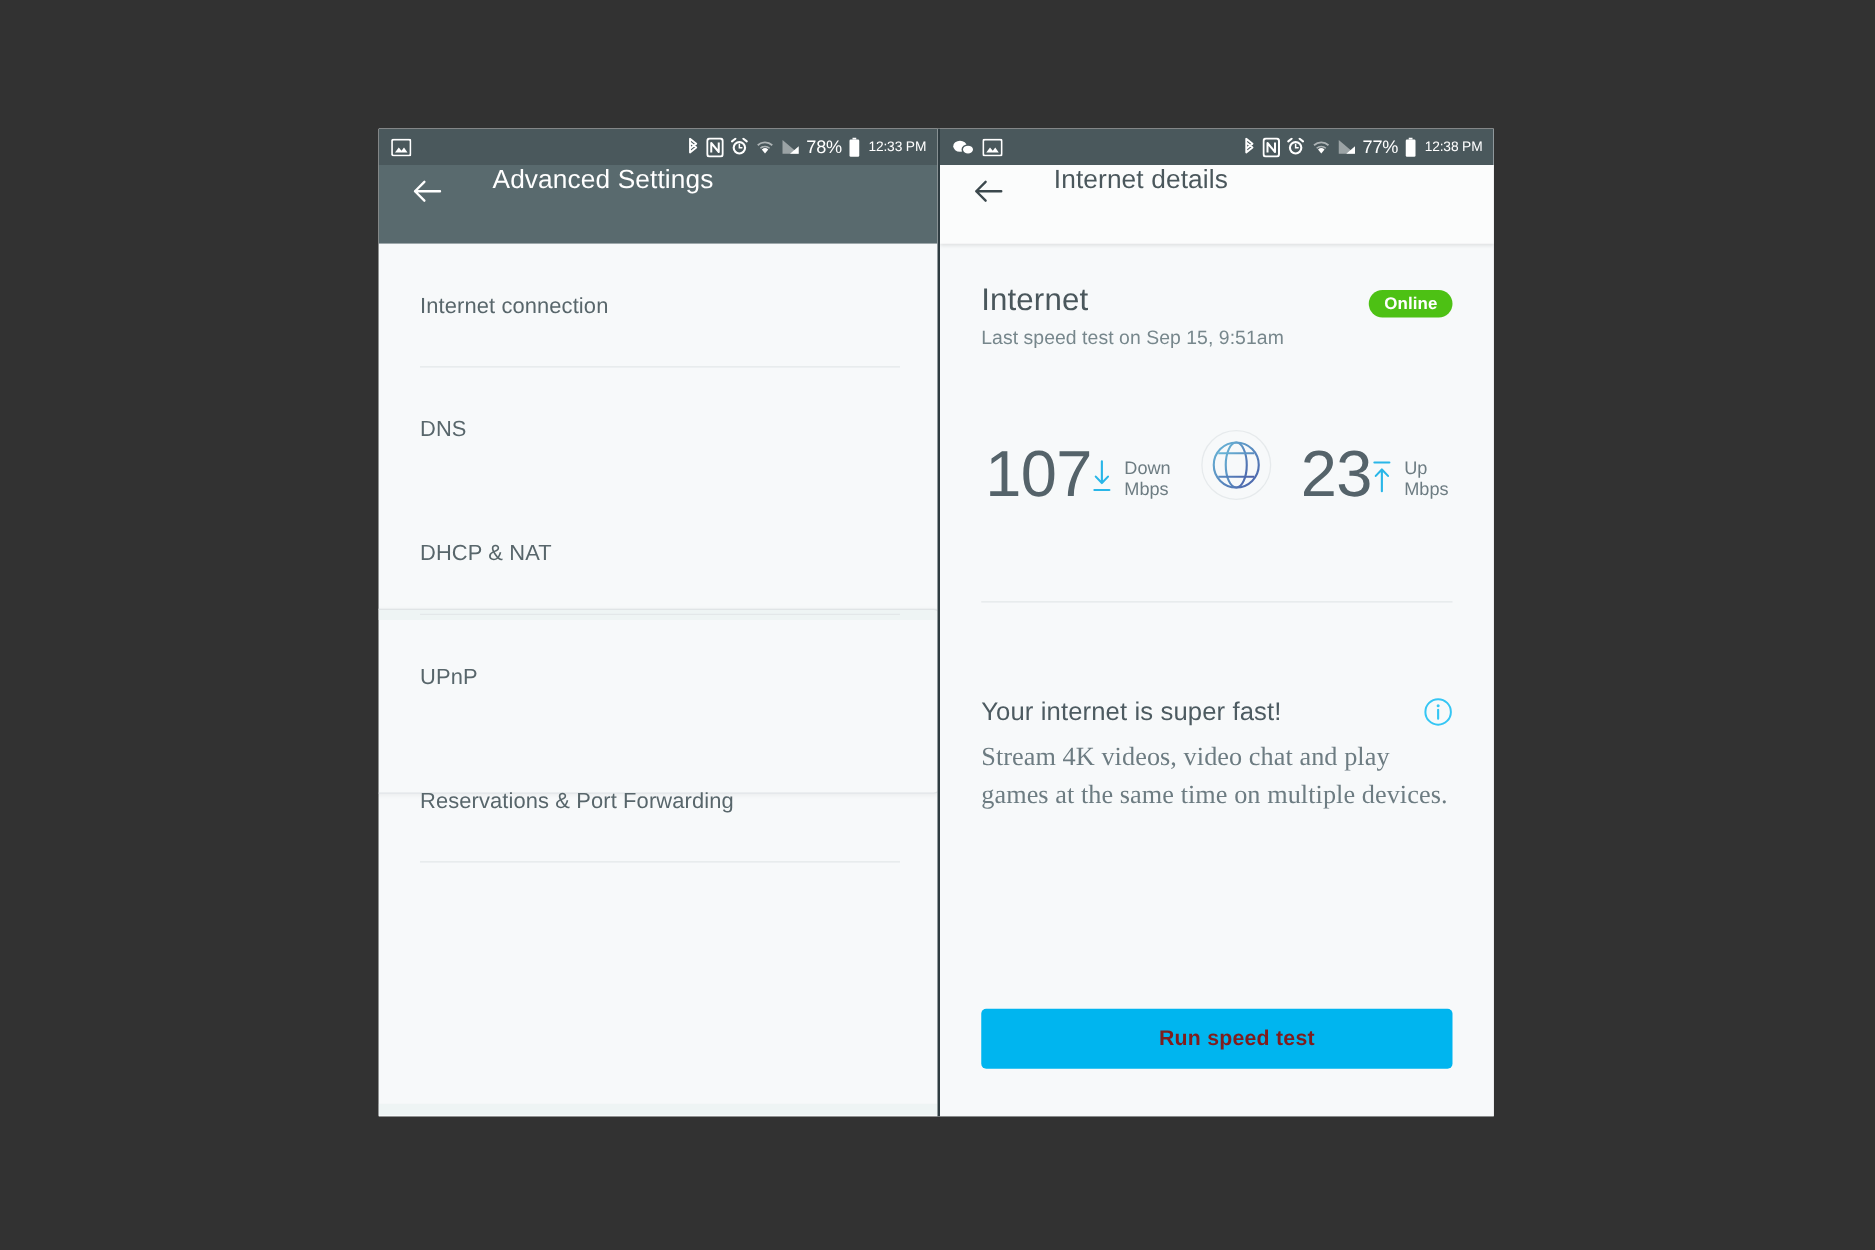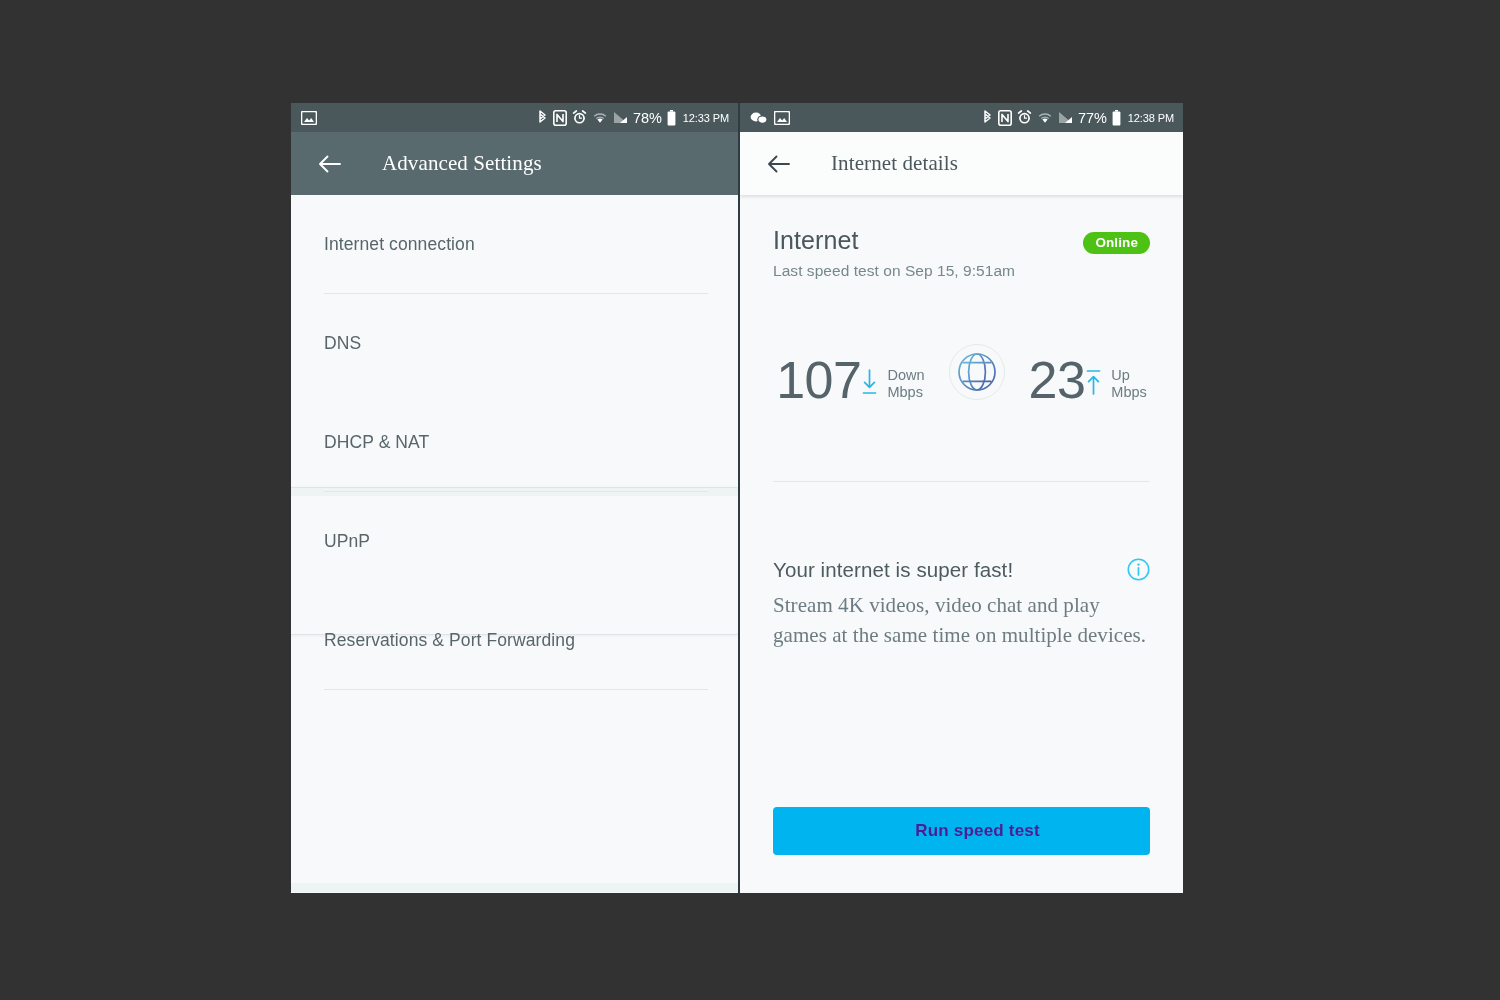--- a/index.html
+++ b/index.html
@@ -3,21 +3,21 @@
 <meta charset="utf-8">
 <style>
   * { box-sizing: border-box; margin: 0; padding: 0; }
   html, body {
     width: 1500px; height: 1000px;
     background: #323232;
     font-family: "Liberation Sans", sans-serif;
     overflow: hidden;
   }
   .stage {
-    position: absolute; left: 291px; top: 103px;
+    position: absolute; left: 303px; top: 103px;
     width: 892px; height: 790px;
     display: flex;
     background: #f7f9fa;
   }
 
   
   .phone {
     position: relative;
     height: 790px;
     background: #f7f9fa;
@@ -40,23 +40,22 @@
     display: flex; align-items: center; gap: 5px;
     font-size: 14.5px; letter-spacing: -0.1px;
   }
   .sb-ico { display: inline-flex; align-items: center; }
   .sb-pct { font-size: 14.5px; }
   .sb-time { font-size: 11px; margin-left: 2px; }
 
   
   .appbar {
     height: 63px;
-    display: flex; align-items: center;
+    display: flex; align-items: flex-start;
     padding-left: 18px;
-    font-family: Liberation Serif, serif;
   }
   .appbar.dark { background: #596a6e; }
   .appbar.light { background: #fbfcfc; box-shadow: 0 2px 3px rgba(0,0,0,.10); }
   .back-btn {
     width: 42px; height: 42px;
     display: flex; align-items: center; justify-content: center;
     cursor: pointer;
   }
   .appbar-title {
     font-size: 21px; font-weight: 400;
@@ -172,21 +171,21 @@
     letter-spacing: .05px;
     font-family: Liberation Serif, serif;
   }
 
   .cta {
     position: absolute;
     left: 33px; right: 33px; bottom: 38px;
     height: 48px;
     background: #00b5ef;
     border: none; border-radius: 4px;
-    color: #4c1d95; font-size: 17px; font-weight: 700;
+    color: #7f1d1d; font-size: 17px; font-weight: 700;
     font-family: "Liberation Sans", sans-serif;
     letter-spacing: .2px;
     cursor: pointer;
     padding-left: 32px;
   }
 </style>
 </head>
 <body>
 
 <div class="stage">

